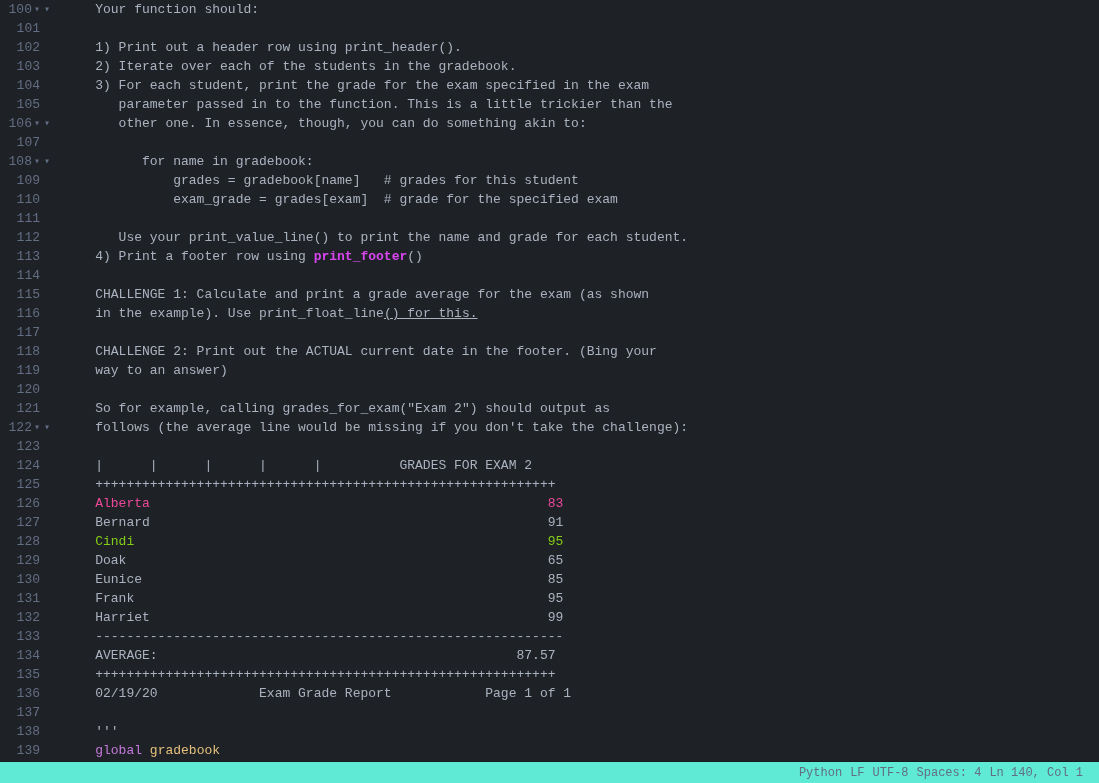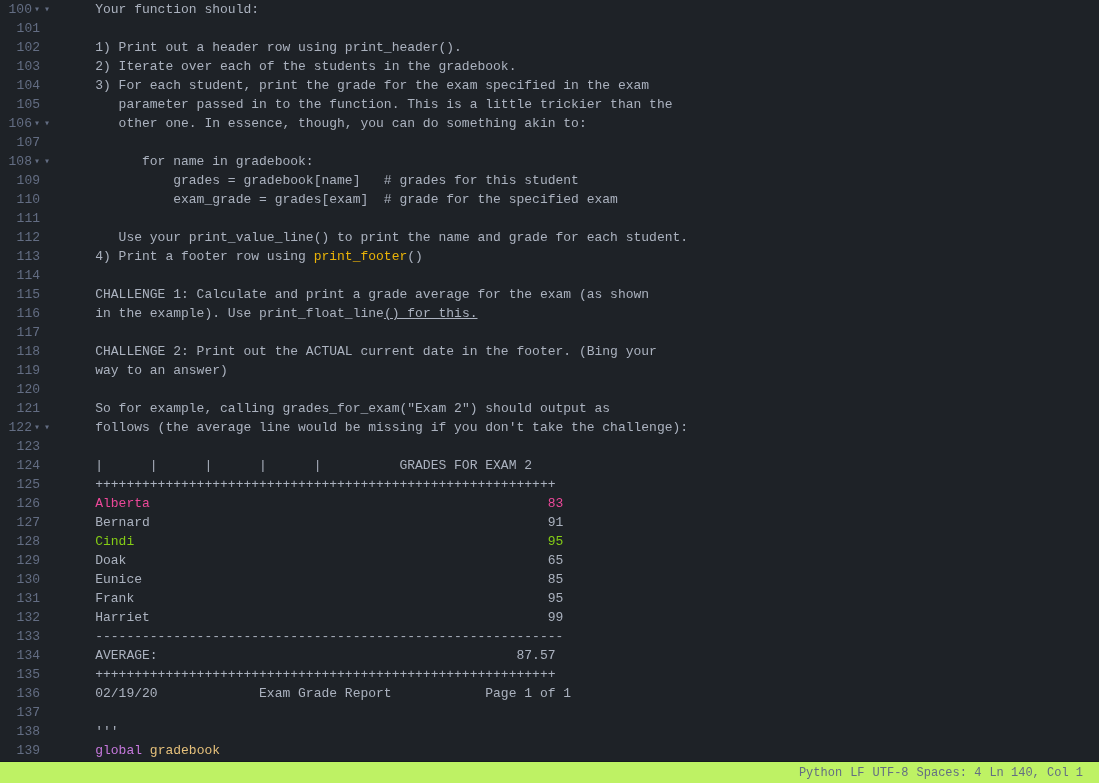--- a/index.html
+++ b/index.html
@@ -79,21 +79,21 @@
     }
 
     .fold-arrow {
       color: #636d83;
       font-size: 10px;
       margin-left: 2px;
     }
 
     .bottom-bar {
       height: 22px;
-      background-color: #bef264;
+      background-color: #5eead4;
       border-top: 1px solid #181a1f;
       display: flex;
       align-items: center;
       justify-content: flex-end;
       padding: 0 16px;
       color: #636d83;
       font-size: 12px;
       gap: 8px;
     }
 
@@ -158,21 +158,21 @@
         <div class="code-line"><span style="color: rgb(171, 178, 191);">    2) Iterate over each of the students in the gradebook.</span></div>
         <div class="code-line"><span style="color: rgb(171, 178, 191);">    3) For each student, print the grade for the exam specified in the exam</span></div>
         <div class="code-line"><span style="color: rgb(171, 178, 191);">       parameter passed in to the function. This is a little trickier than the</span></div>
         <div class="code-line"><span style="color: rgb(171, 178, 191);">       other one. In essence, though, you can do something akin to:</span></div>
         <div class="code-line">&nbsp;</div>
         <div class="code-line"><span style="color: rgb(171, 178, 191);">          for name in gradebook:</span></div>
         <div class="code-line"><span style="color: rgb(171, 178, 191);">              grades = gradebook[name]   # grades for this student</span></div>
         <div class="code-line"><span style="color: rgb(171, 178, 191);">              exam_grade = grades[exam]  # grade for the specified exam</span></div>
         <div class="code-line">&nbsp;</div>
         <div class="code-line"><span style="color: rgb(171, 178, 191);">       Use your </span><span style="color: rgb(171, 178, 191);">print_value_line</span><span style="color: rgb(171, 178, 191);">() to print the name and grade for each student.</span></div>
-        <div class="code-line"><span style="color: rgb(171, 178, 191);">    4) Print a footer row using </span><span style="color: #eab308;">print_footer</span><span style="color: rgb(171, 178, 191);">()</span></div>
+        <div class="code-line"><span style="color: rgb(171, 178, 191);">    4) Print a footer row using </span><span style="color: #d946ef; font-weight: bold;">print_footer</span><span style="color: rgb(171, 178, 191);">()</span></div>
         <div class="code-line">&nbsp;</div>
         <div class="code-line"><span style="color: rgb(171, 178, 191);">    CHALLENGE 1: Calculate and print a grade average for the exam (as shown</span></div>
         <div class="code-line"><span style="color: rgb(171, 178, 191);">    in the example). Use </span><span style="color: rgb(171, 178, 191);">print_float_line</span><span style="color: rgb(171, 178, 191); text-decoration: underline;">() for this.</span></div>
         <div class="code-line">&nbsp;</div>
         <div class="code-line"><span style="color: rgb(171, 178, 191);">    CHALLENGE 2: Print out the ACTUAL current date in the footer. (Bing your</span></div>
         <div class="code-line"><span style="color: rgb(171, 178, 191);">    way to an answer)</span></div>
         <div class="code-line">&nbsp;</div>
         <div class="code-line"><span style="color: rgb(171, 178, 191);">    So for example, calling </span><span style="color: rgb(171, 178, 191);">grades_for_exam</span><span style="color: rgb(171, 178, 191);">("Exam 2") should output as</span></div>
         <div class="code-line"><span style="color: rgb(171, 178, 191);">    follows (the average line would be missing if you don't take the challenge):</span></div>
         <div class="code-line">&nbsp;</div>

